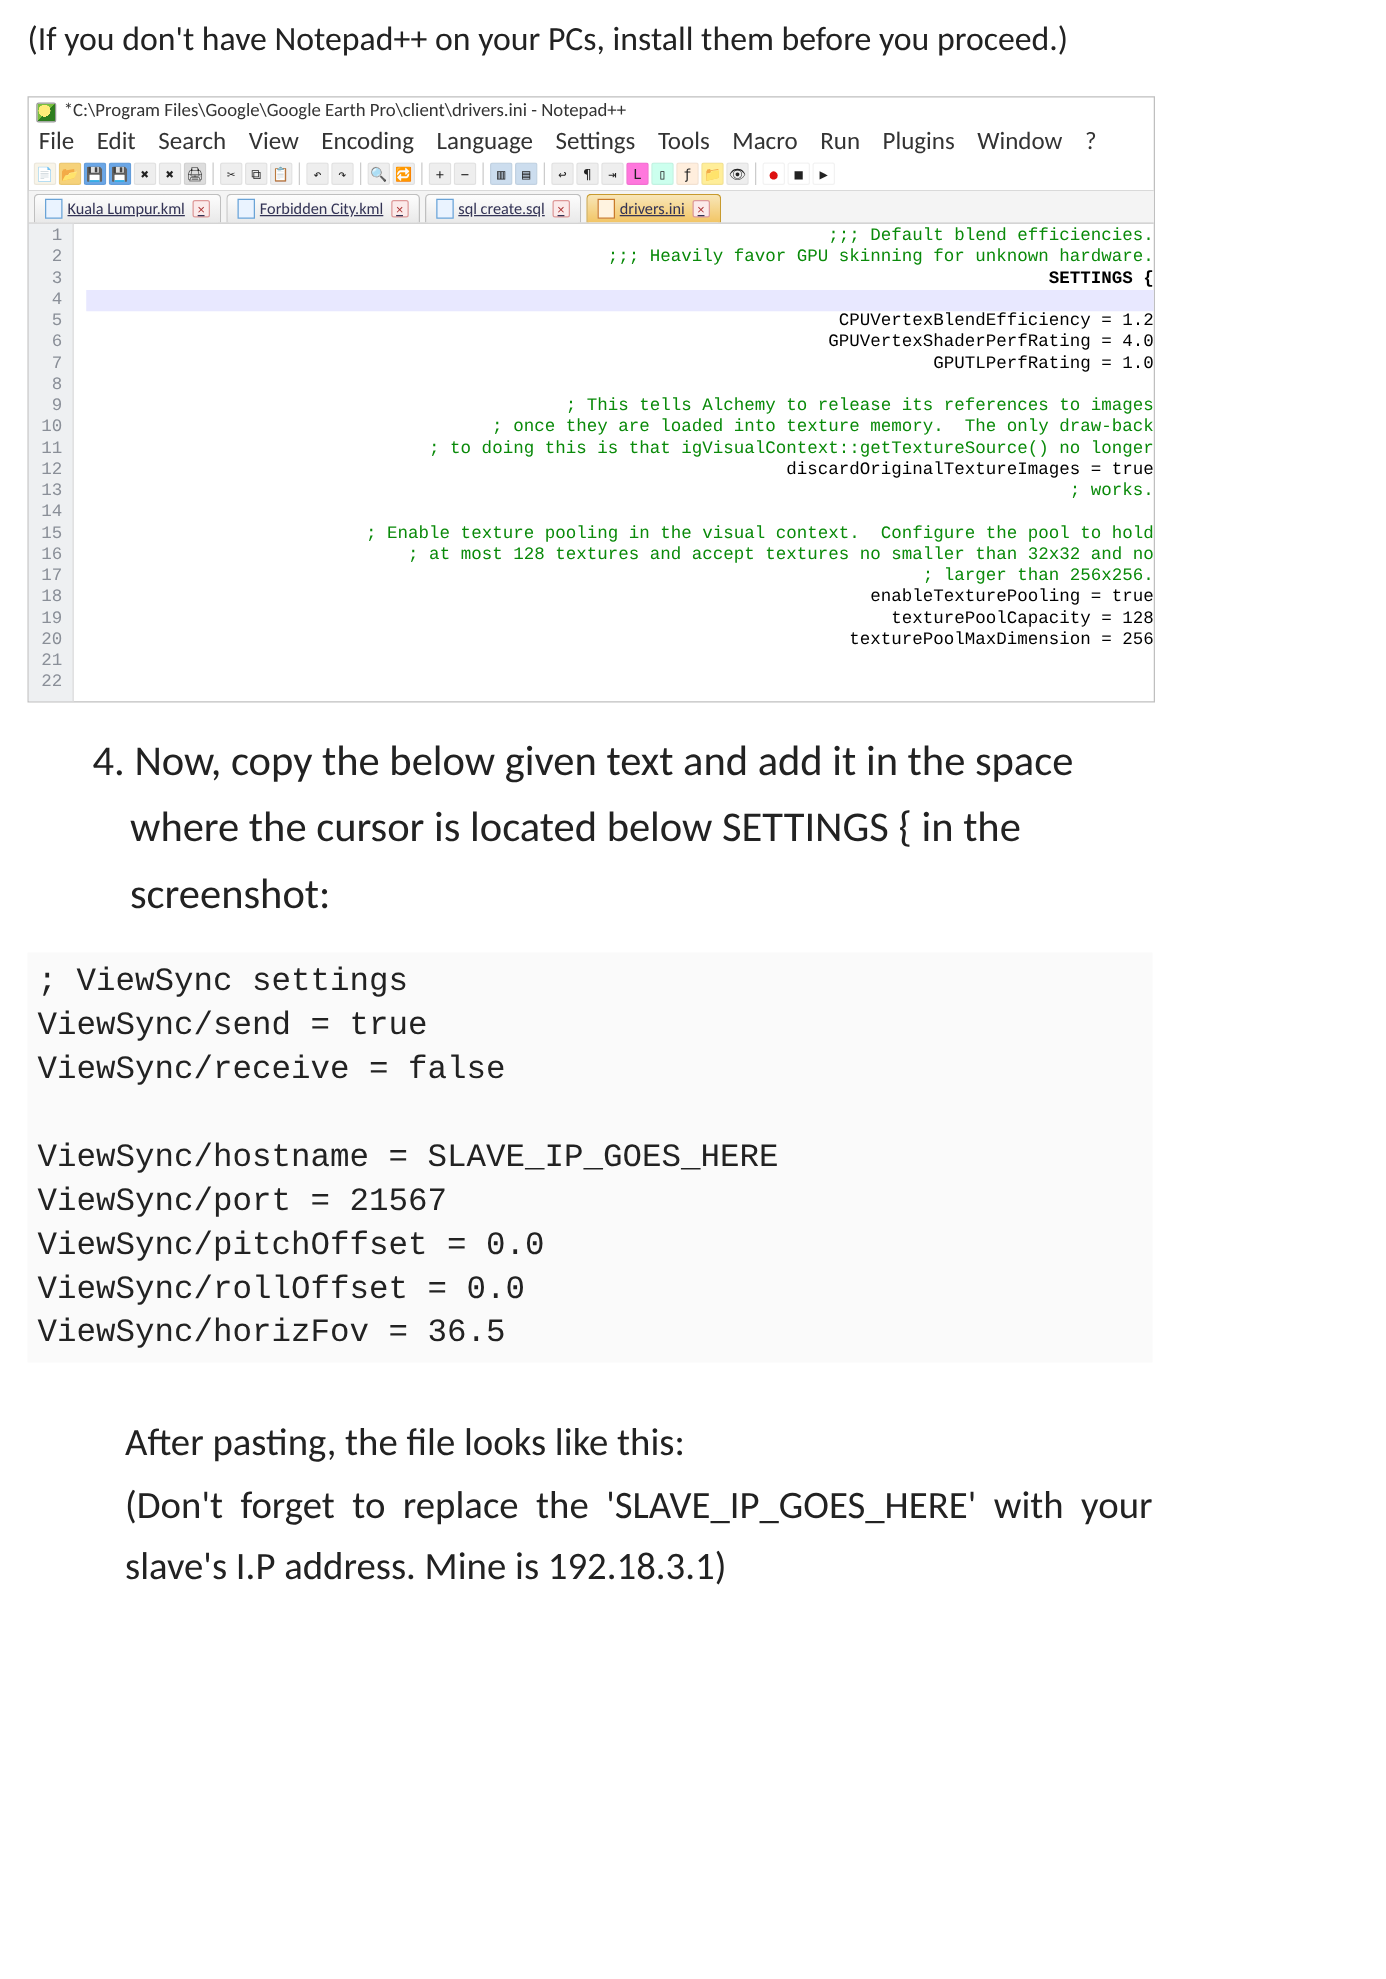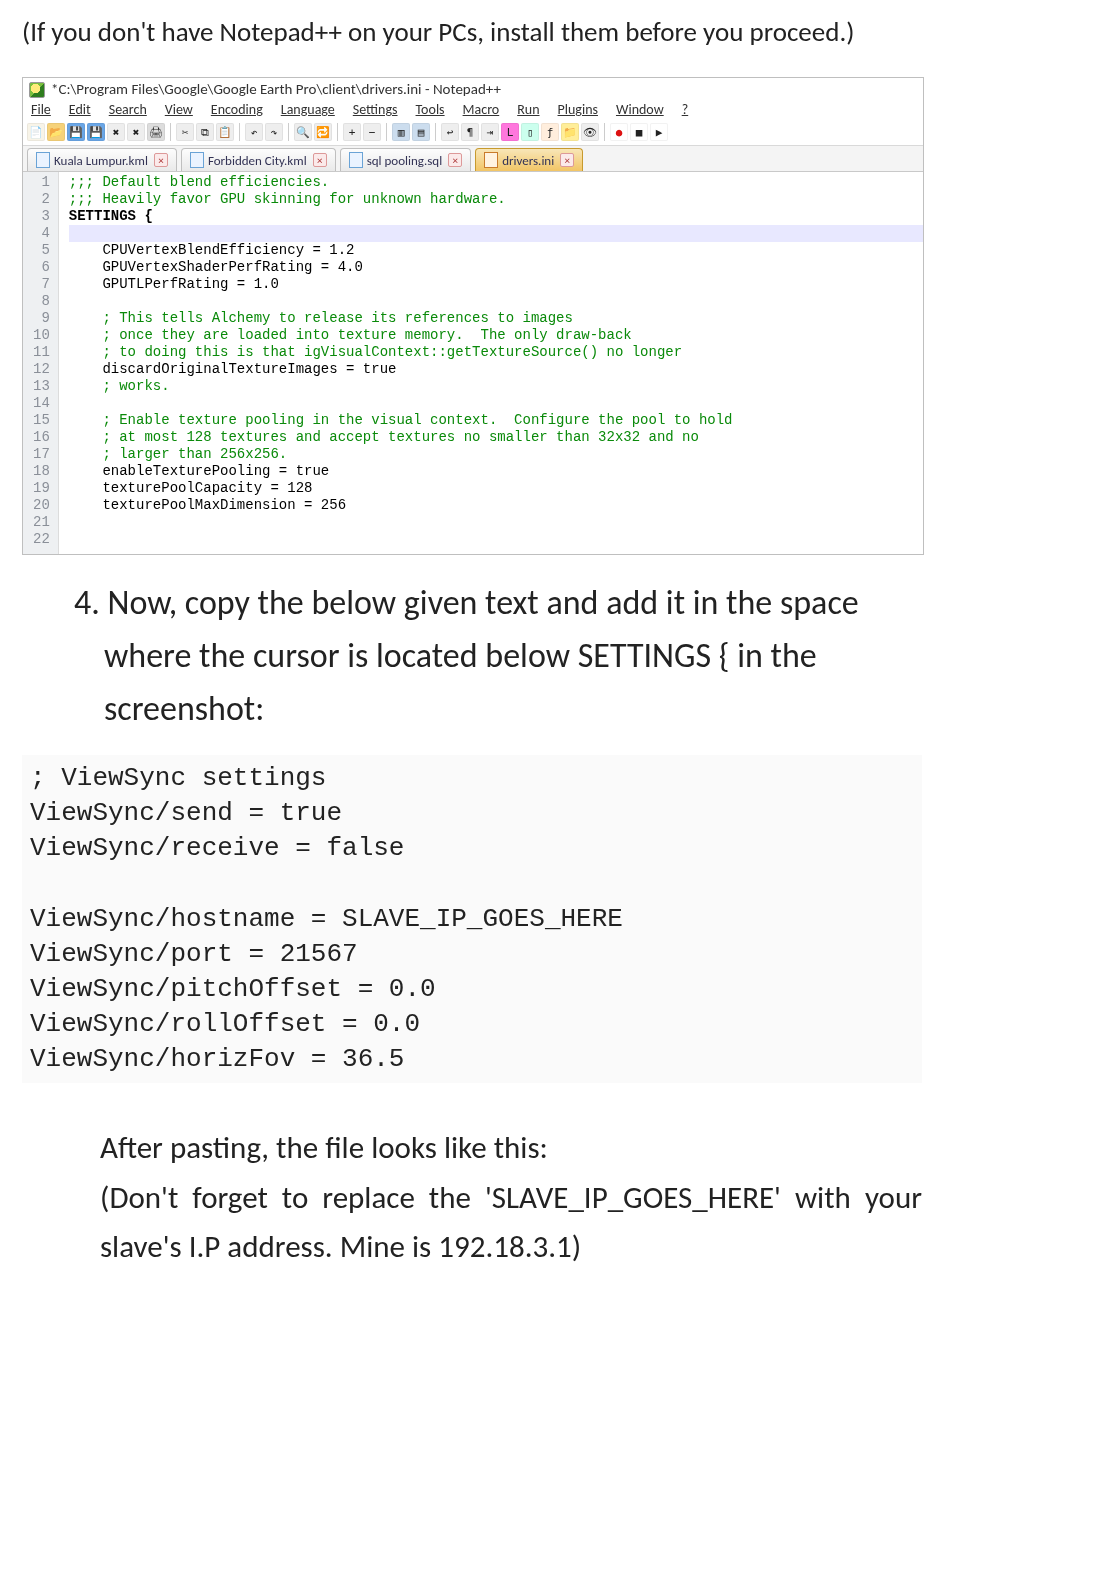--- a/index.html
+++ b/index.html
@@ -6,40 +6,40 @@
   .page{width:944px;box-sizing:border-box;padding:0 22px 30px 22px;}
   .intro{font-size:27px;line-height:1.6;text-align:justify;margin:10px 0 24px 0;}
   
   .shot{border:1px solid #bfbfbf;width:900px;background:#fff;margin-bottom:22px;}
   .titlebar{display:flex;align-items:flex-end;gap:6px;padding:2px 6px;font-size:15px;color:#333;}
   .tb-icon{width:14px;height:14px;display:inline-block;
     background:
       radial-gradient(circle at 40% 40%, #ffec7a 0 40%, transparent 41%),
       linear-gradient(135deg,#7abf3e 50%,#2e7d1e 50%);
     border:1px solid #999;border-radius:2px;}
-  .menubar{display:flex;gap:18px;padding:1px 8px 3px;font-size:14px;color:#333;text-decoration:underline;}
+  .menubar{display:flex;gap:18px;padding:1px 8px 3px;font-size:20px;color:#333;}
   .menubar span{cursor:default;}
   .toolbar{display:flex;gap:2px;padding:2px 4px 4px;border-bottom:1px solid #d9d9d9;flex-wrap:nowrap;}
   .tb{width:16px;height:16px;border:1px solid rgba(0,0,0,0.05);border-radius:2px;display:flex;align-items:center;justify-content:center;font-size:11px;font-family:Consolas,monospace;}
   .sep{width:1px;height:18px;background:#ccc;margin:0 3px;}
   
   .tabs{display:flex;align-items:flex-end;gap:4px;padding:2px 4px 0;background:#f4f4f4;border-bottom:1px solid #c9c9c9;}
   .tab{display:flex;align-items:center;gap:4px;font-size:13px;color:#335;
        padding:3px 8px;border:1px solid #bfbfbf;border-bottom:none;border-radius:4px 4px 0 0;
-       background:linear-gradient(#fdfdfd,#e9e9e9);cursor:default;}
+       background:linear-gradient(#fdfdfd,#e9e9e9);cursor:default;text-decoration:underline;}
   .tab.active{background:linear-gradient(#f8e6b8,#f2c565);border-color:#c79a2e;font-weight:normal;}
   .tab .file-icon{width:12px;height:14px;background:#eaf3ff;border:1px solid #6aa3d6;position:relative;}
   .tab.active .file-icon{background:#fff3e0;border-color:#c97b2a;}
   .tab .x{width:12px;height:12px;display:flex;align-items:center;justify-content:center;font-size:11px;color:#a33;border:1px solid #d99;background:#fbeaea;border-radius:2px;margin-left:2px;}
   
   .editor{display:flex;font-family:Consolas,"Courier New",monospace;font-size:14px;}
   .gutter{background:#eef0f2;color:#8a8f98;text-align:right;padding:2px 8px 6px 10px;border-right:1px solid #dcdcdc;user-select:none;}
   .gutter div{line-height:17px;}
   .code{flex:1;padding:2px 0 6px 10px;}
-  .code .ln{line-height:17px;white-space:pre;}
+  .code .ln{line-height:17px;white-space:pre;text-align:right;}
   .ln.cursor-line{background:#e8e8ff;}
   .c-comment{color:#0a8a0a;}
   .c-key{color:#000;font-weight:bold;}
   .c-plain{color:#000;}
   
   .step{font-size:34px;line-height:1.55;margin:12px 0 20px 52px;text-indent:-30px;padding-left:30px;}
   
   .codeblock{background:#fafafa;font-family:"Courier New",Consolas,monospace;font-size:26px;line-height:1.35;
              padding:6px 8px;margin:0 0 40px 0;white-space:pre;}
   .after{font-size:31px;line-height:1.6;margin-left:78px;}
@@ -116,21 +116,21 @@
           <span>Kuala Lumpur.kml</span>
           <span class="x">×</span>
         </div>
         <div class="tab">
           <span class="file-icon"></span>
           <span>Forbidden City.kml</span>
           <span class="x">×</span>
         </div>
         <div class="tab">
           <span class="file-icon"></span>
-          <span>sql pooling.sql</span>
+          <span>sql create.sql</span>
           <span class="x">×</span>
         </div>
         <div class="tab active">
           <span class="file-icon"></span>
           <span>drivers.ini</span>
           <span class="x">×</span>
         </div>
       </div>
     <div class="editor">
       <div class="gutter" id="gutter">

